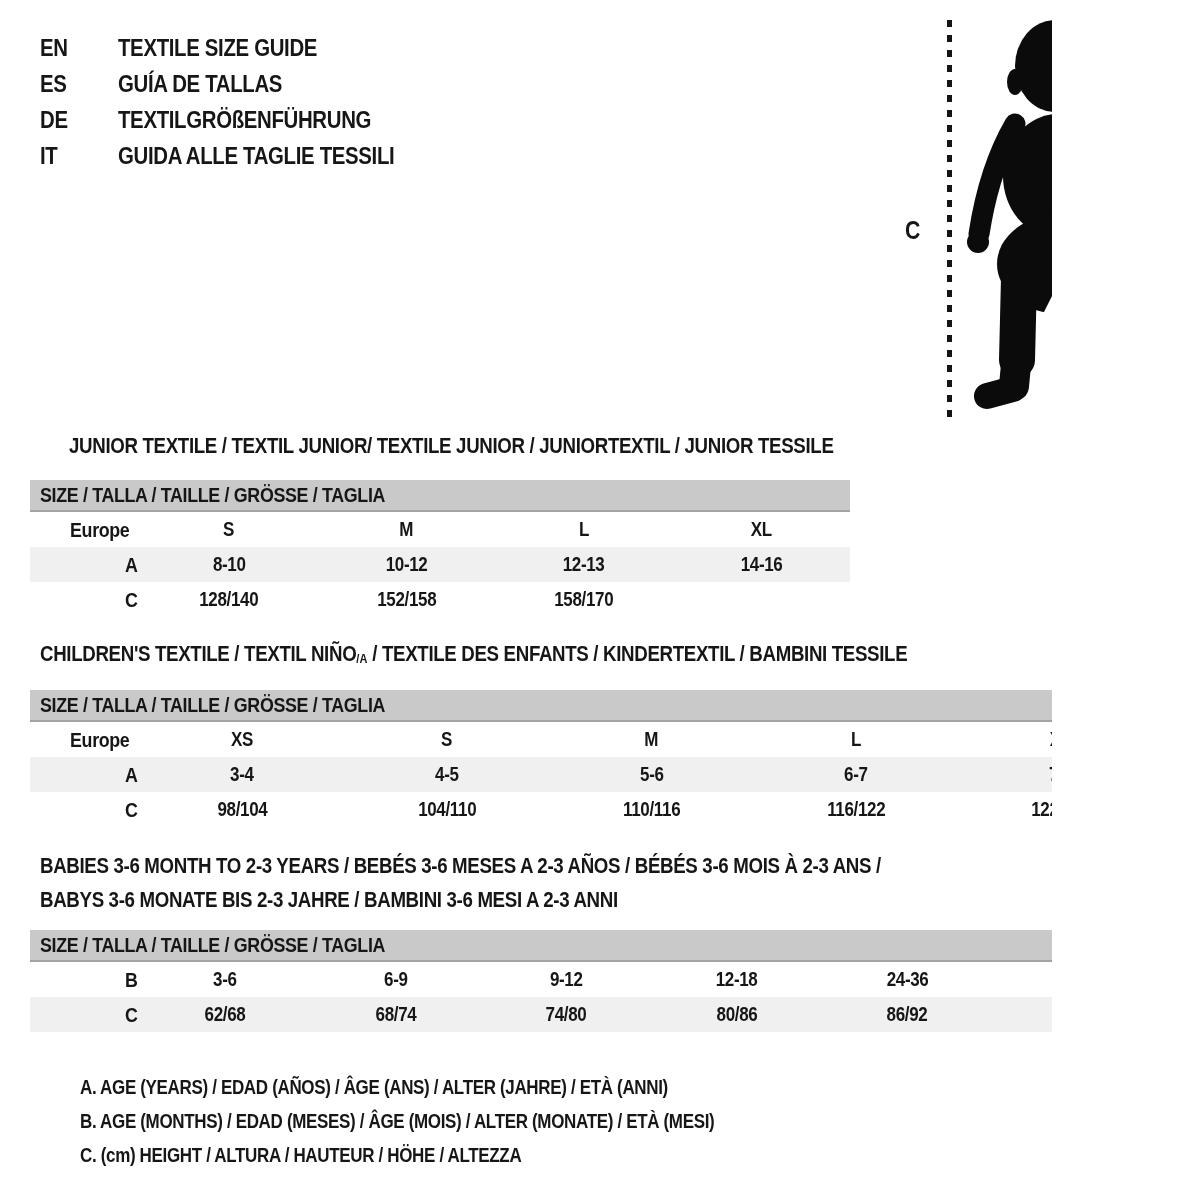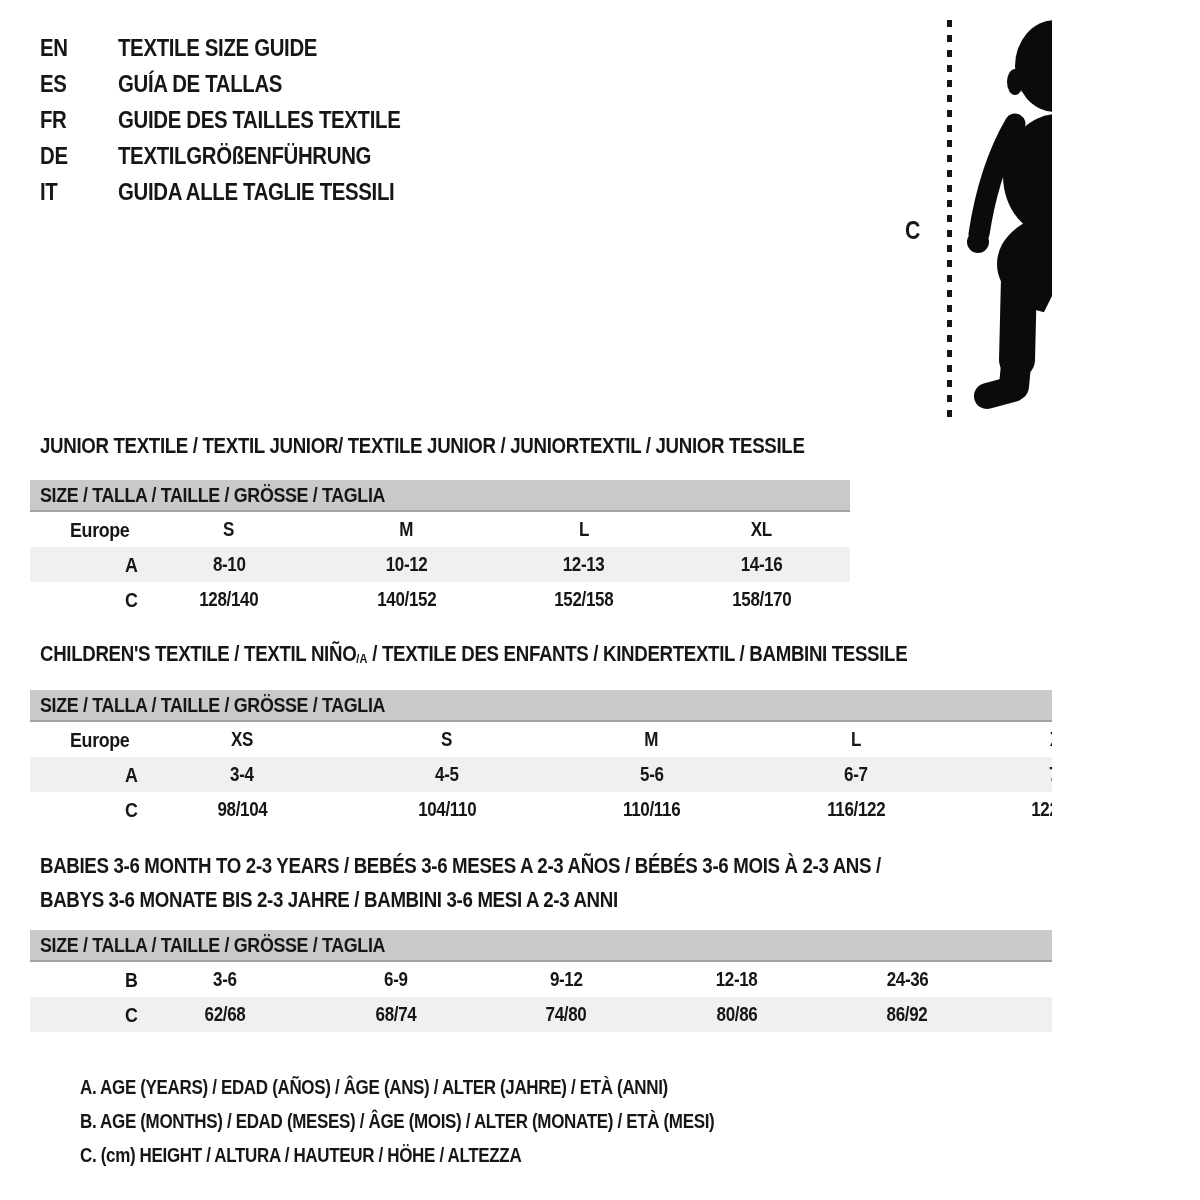--- a/index.html
+++ b/index.html
@@ -55,24 +55,20 @@
   <div class="lang-block">
     <div class="lang-row">
       <span class="cx">EN</span>
       <span class="cx">TEXTILE SIZE GUIDE</span>
     </div>
     <div class="lang-row">
       <span class="cx">ES</span>
       <span class="cx">GUÍA DE TALLAS</span>
     </div>
     <div class="lang-row">
-      <span class="cx">FR</span>
-      <span class="cx">GUIDE DES TAILLES TEXTILE</span>
-    </div>
-    <div class="lang-row">
       <span class="cx">DE</span>
       <span class="cx">TEXTILGRÖßENFÜHRUNG</span>
     </div>
     <div class="lang-row">
       <span class="cx">IT</span>
       <span class="cx">GUIDA ALLE TAGLIE TESSILI</span>
     </div>
   </div>
 
   <div class="dash-line"></div>
@@ -93,21 +89,21 @@
       <path d="M50,373 L24,380" stroke-width="26"></path>
       <path d="M142,258 L141,355" stroke-width="31"></path>
       <path d="M140,372 L135,382" stroke-width="30"></path>
     </g>
     <g fill="#0b0b0b">
       <circle cx="15" cy="226" r="11"></circle>
     </g>
     <path d="M80,298 L97,264 L114,298 Z" fill="#ffffff"></path>
   </svg>
 
-  <div class="sec-title" style="top:434px;">
+  <div class="sec-title" style="top:434px;margin-left:29px;">
     <span class="cx">JUNIOR TEXTILE / TEXTIL JUNIOR/ TEXTILE JUNIOR / JUNIORTEXTIL / JUNIOR TESSILE</span>
   </div>
   <div class="tbl t1">
     <div class="band">
       <span class="cx">SIZE / TALLA / TAILLE / GRÖSSE / TAGLIA</span>
     </div>
     <div class="row g4 plain">
       <span class="lblc"><span class="cx">Europe</span></span>
       <span class="cell"><span class="cxc">S</span></span>
       <span class="cell"><span class="cxc">M</span></span>
@@ -117,21 +113,20 @@
     <div class="row g4 alt">
       <span class="lblc"><span class="cx">A</span></span>
       <span class="cell"><span class="cxc">8-10</span></span>
       <span class="cell"><span class="cxc">10-12</span></span>
       <span class="cell"><span class="cxc">12-13</span></span>
       <span class="cell"><span class="cxc">14-16</span></span>
     </div>
     <div class="row g4 plain">
       <span class="lblc"><span class="cx">C</span></span>
       <span class="cell"><span class="cxc">128/140</span></span>
-      <span class="cell"><span class="cxc">140/152</span></span>
       <span class="cell"><span class="cxc">152/158</span></span>
       <span class="cell"><span class="cxc">158/170</span></span>
     </div>
   </div>
 
   <div class="sec-title" style="top:642px;">
     <span class="cx"><span>CHILDREN'S TEXTILE / TEXTIL NIÑO</span><span class="sub">/A</span><span> / TEXTILE DES ENFANTS / KINDERTEXTIL / BAMBINI TESSILE</span></span>
   </div>
   <div class="tbl t2">
     <div class="band">

